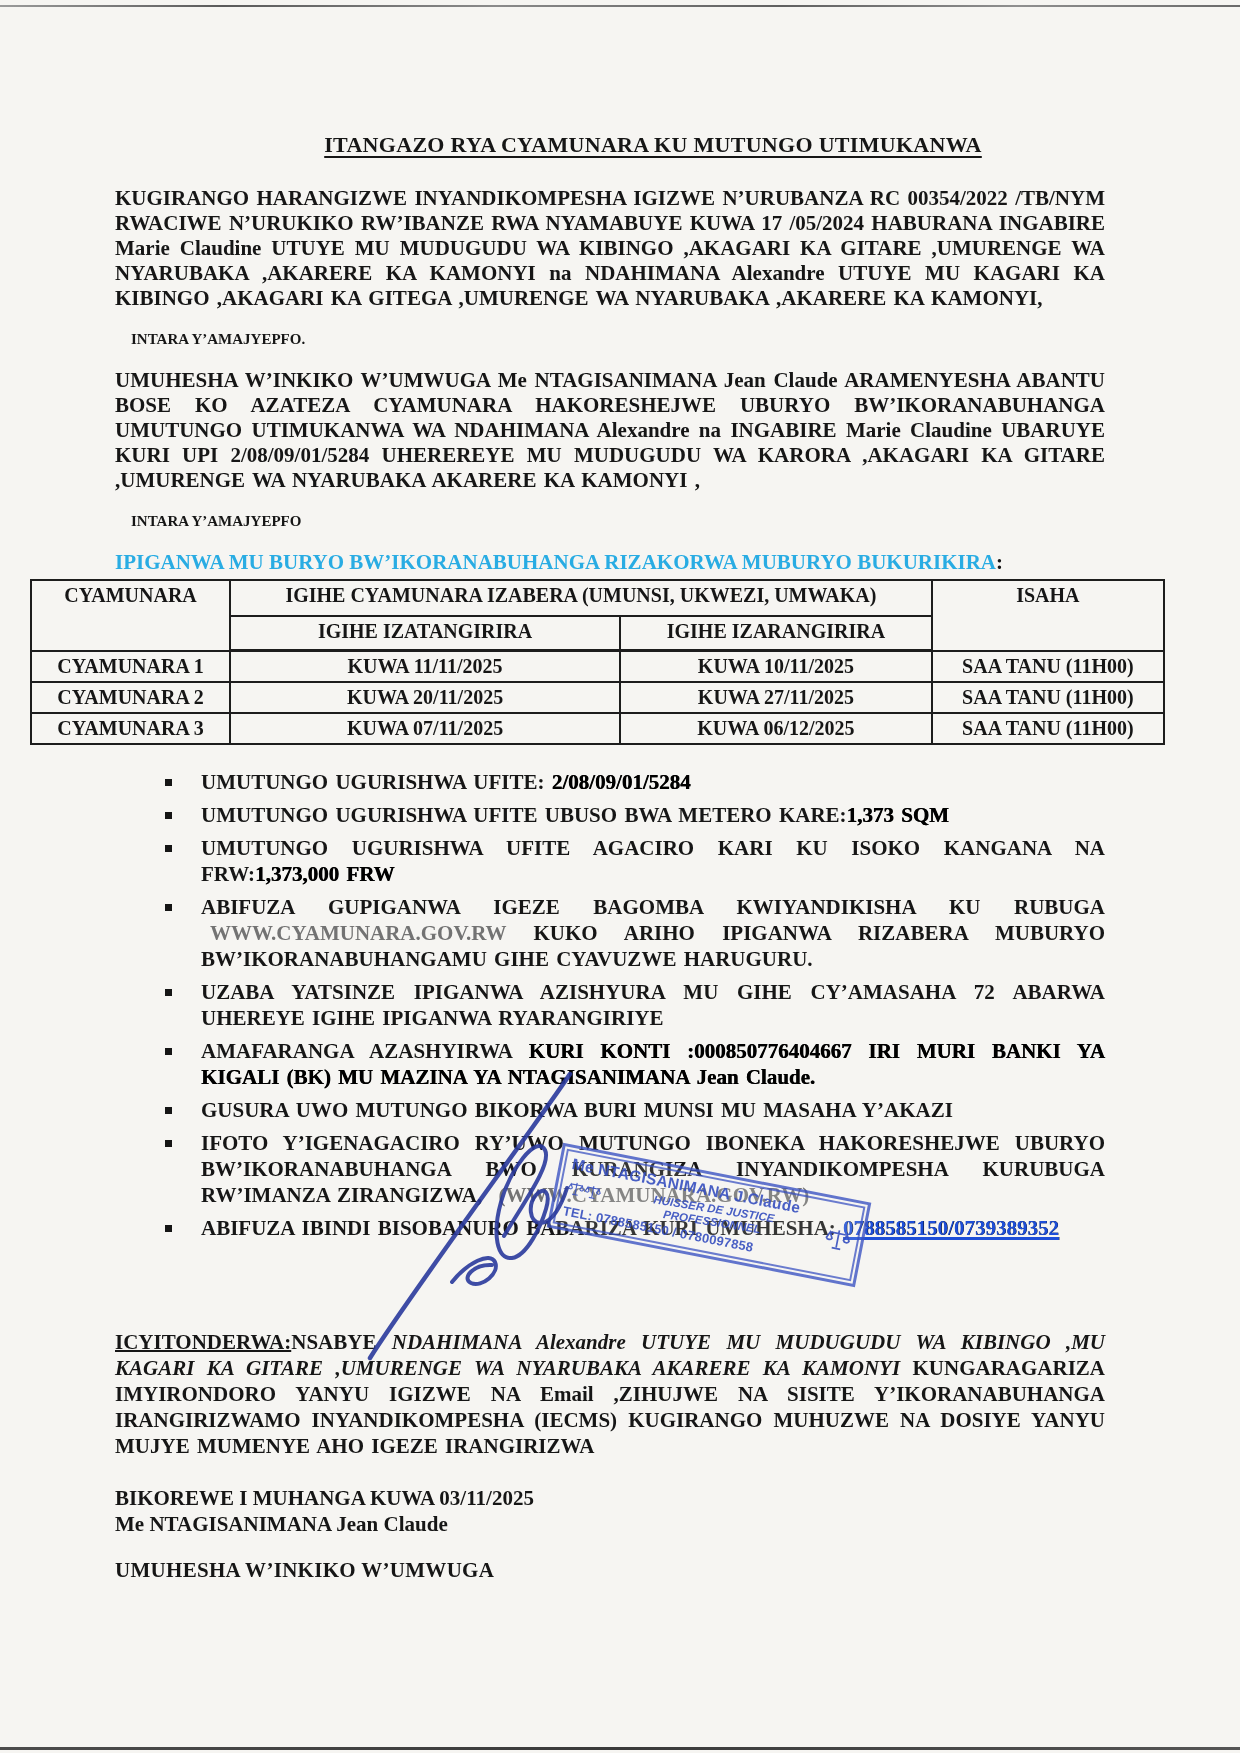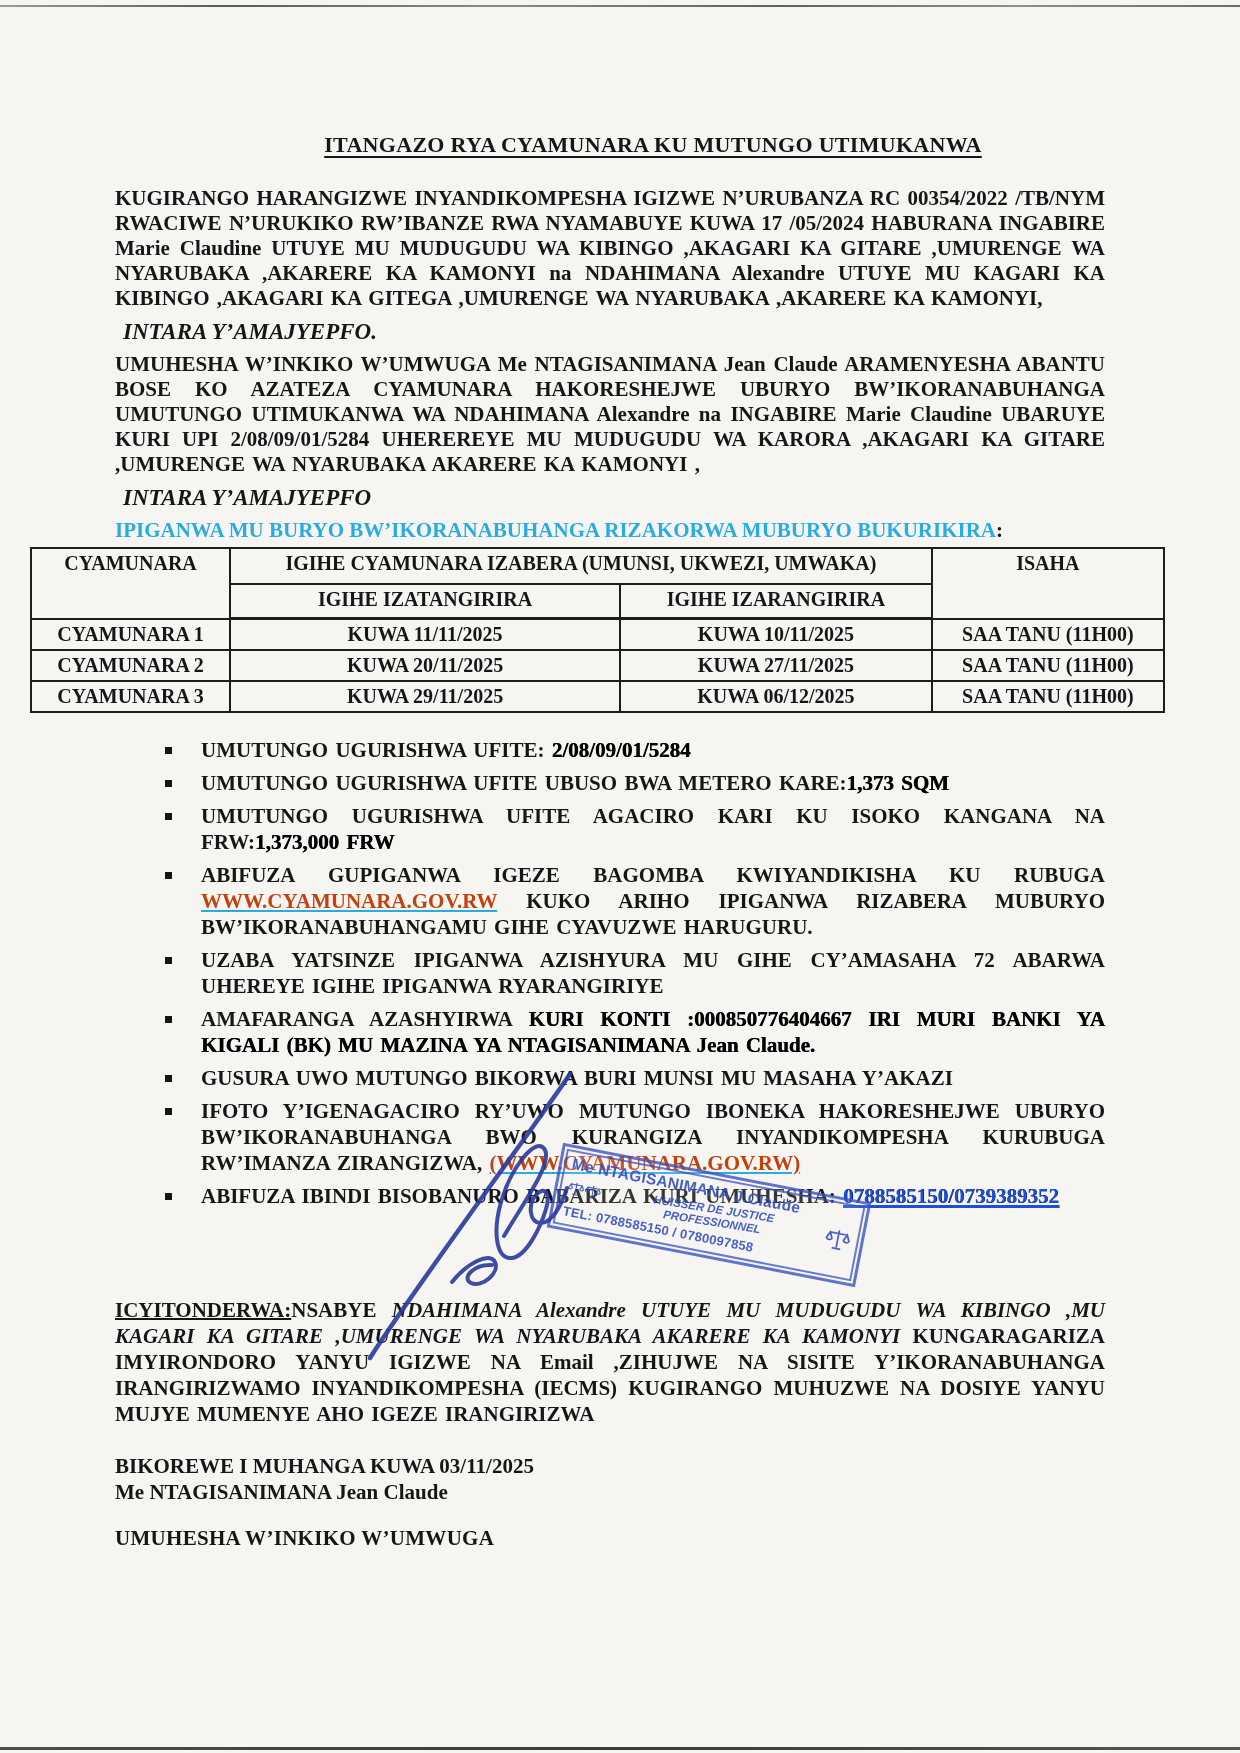--- a/index.html
+++ b/index.html
@@ -18,21 +18,21 @@
   .content{position:absolute;left:115px;top:132px;width:990px;}
 
   .doc-title{
     font-size:22px;letter-spacing:.3px;margin:0 0 0 86px;
     text-decoration:underline;text-decoration-thickness:2px;text-underline-offset:4px;
     white-space:nowrap;
     text-align:center;
   }
   .par{font-size:21px;line-height:25px;text-align:justify;word-spacing:2px;margin:0;}
   .par.first{margin-top:28px;}
-  .line{font-size:23px;line-height:25px;margin:8px;font-style:italic;}
+  .line{font-size:15px;line-height:25px;margin:16px;}
   .method-heading{font-size:21px;line-height:25px;margin:0;color:#29ace3;}
   .method-heading .colon{color:#141414;}
 
   table.sched{
     border-collapse:collapse;margin:4px 0 0 -85px;width:1135px;
     font-size:20px;table-layout:fixed;
   }
   table.sched th,table.sched td{
     border:2px solid #1d1d1d;text-align:center;font-weight:700;
     padding:3px 10px;vertical-align:top;
@@ -44,21 +44,21 @@
 
   ul.bullets{margin:24px 0 0 0;padding:0 0 0 86px;}
   ul.bullets li{
     list-style:none;position:relative;margin:0 0 7px 0;
     font-size:21px;line-height:26px;text-align:justify;word-spacing:2px;
   }
   ul.bullets li::before{
     content:"";position:absolute;left:-36px;top:10px;width:7px;height:7px;background:#151515;
   }
   .seg-b{color:#000;text-shadow:.4px 0 0 #000;}
-  .seg-link{color:#c2410c;text-decoration:underline;text-decoration-color:#29ace3;cursor:pointer;}
+  .seg-link{color:#737373;text-decoration-color:#29ace3;cursor:pointer;margin-left:9px;}
   .seg-bu{color:#1d4ed8;text-shadow:.4px 0 0 #000;text-decoration:underline;text-decoration-thickness:2.5px;}
   .seg-u{text-decoration:underline;text-decoration-thickness:2px;}
   .seg-i{font-style:italic;}
 
   .notice{margin-top:88px;font-size:21px;line-height:26px;text-align:justify;word-spacing:2px;}
 
   .closing{margin-top:26px;font-size:21px;line-height:26px;}
   .closing .officer-title{margin-top:20px;letter-spacing:.3px;}
 
   
@@ -122,21 +122,21 @@
       <td>SAA TANU (11H00)</td>
     </tr>
     <tr>
       <td>CYAMUNARA 2</td>
       <td>KUWA 20/11/2025</td>
       <td>KUWA 27/11/2025</td>
       <td>SAA TANU (11H00)</td>
     </tr>
     <tr>
       <td>CYAMUNARA 3</td>
-      <td>KUWA 29/11/2025</td>
+      <td>KUWA 07/11/2025</td>
       <td>KUWA 06/12/2025</td>
       <td>SAA TANU (11H00)</td>
     </tr>
   </tbody>
     </table>
 
   <ul class="bullets">
     <li><span class="seg-n">UMUTUNGO UGURISHWA UFITE:  </span><span class="seg-b">2/08/09/01/5284</span></li>
     <li><span class="seg-n">UMUTUNGO UGURISHWA UFITE UBUSO BWA METERO KARE:</span><span class="seg-b">1,373 SQM</span></li>
     <li><span class="seg-n">UMUTUNGO UGURISHWA UFITE AGACIRO KARI KU ISOKO KANGANA NA FRW:</span><span class="seg-b">1,373,000 FRW</span></li>

